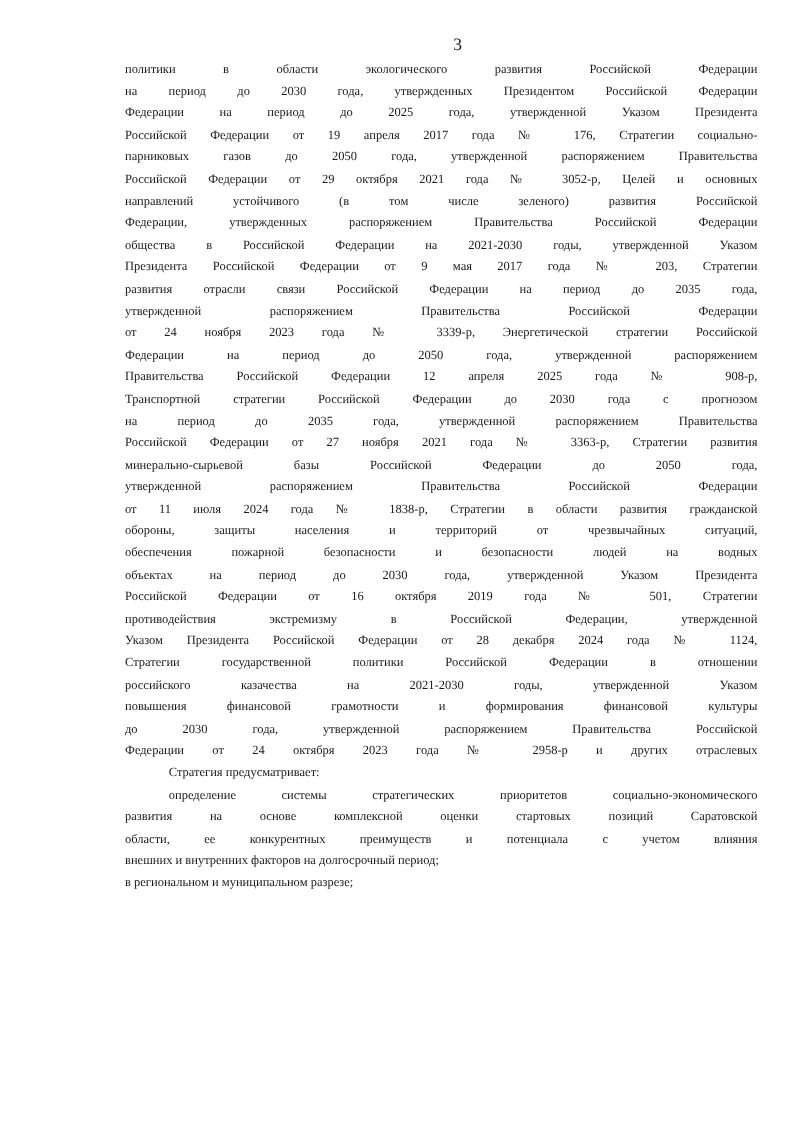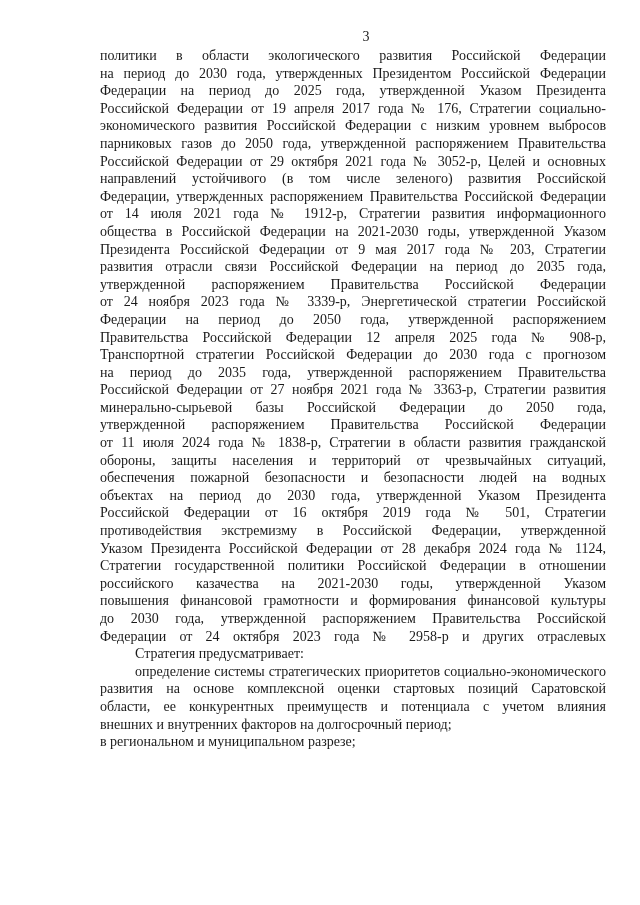--- a/index.html
+++ b/index.html
@@ -26,21 +26,21 @@
     text-align: center;
     font-size: 14px;
     line-height: 15px;
     transform: translateX(13px);
   }
   .text-block {
     position: absolute;
     top: 47px;
     left: 100px;
     width: 506px;
-    font-size: 14px;
+    font-size: 10px;
     line-height: 17.6px;
   }
   .paragraph { margin: 0; }
   .line {
     width: 506px;
     height: 17.6px;
     overflow: hidden;
     text-align: justify;
     text-align-last: justify;
     text-justify: inter-word;
@@ -57,26 +57,24 @@
 <body>
 
 <div class="page">
   <div class="page-number">3</div>
   <div class="text-block">
       <div class="paragraph">
         <div class="line">политики в области экологического развития Российской Федерации</div>
         <div class="line">на период до 2030 года, утвержденных Президентом Российской Федерации</div>
         <div class="line">Федерации на период до 2025 года, утвержденной Указом Президента</div>
         <div class="line">Российской Федерации от 19 апреля 2017 года № 176, Стратегии социально-</div>
-        <div class="line">экономического развития Российской Федерации с низким уровнем выбросов</div>
         <div class="line">парниковых газов до 2050 года, утвержденной распоряжением Правительства</div>
         <div class="line">Российской Федерации от 29 октября 2021 года № 3052-р, Целей и основных</div>
         <div class="line">направлений устойчивого (в том числе зеленого) развития Российской</div>
         <div class="line">Федерации, утвержденных распоряжением Правительства Российской Федерации</div>
-        <div class="line">от 14 июля 2021 года № 1912-р, Стратегии развития информационного</div>
         <div class="line">общества в Российской Федерации на 2021-2030 годы, утвержденной Указом</div>
         <div class="line">Президента Российской Федерации от 9 мая 2017 года № 203, Стратегии</div>
         <div class="line">развития отрасли связи Российской Федерации на период до 2035 года,</div>
         <div class="line">утвержденной распоряжением Правительства Российской Федерации</div>
         <div class="line">от 24 ноября 2023 года № 3339-р, Энергетической стратегии Российской</div>
         <div class="line">Федерации на период до 2050 года, утвержденной распоряжением</div>
         <div class="line">Правительства Российской Федерации 12 апреля 2025 года № 908-р,</div>
         <div class="line">Транспортной стратегии Российской Федерации до 2030 года с прогнозом</div>
         <div class="line">на период до 2035 года, утвержденной распоряжением Правительства</div>
         <div class="line">Российской Федерации от 27 ноября 2021 года № 3363-р, Стратегии развития</div>

